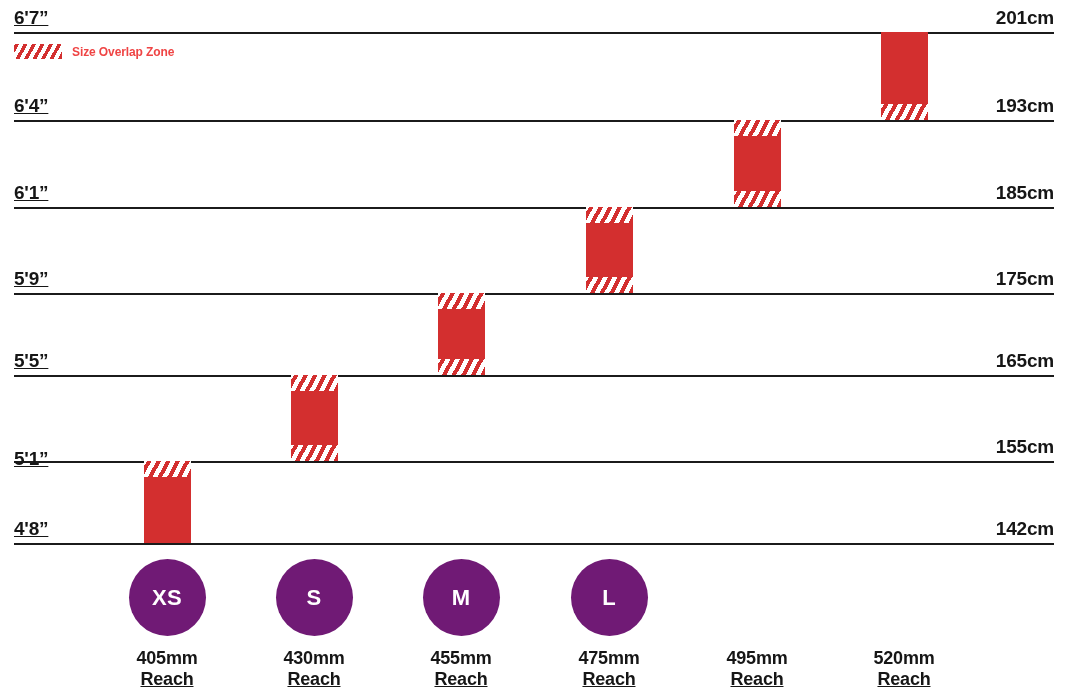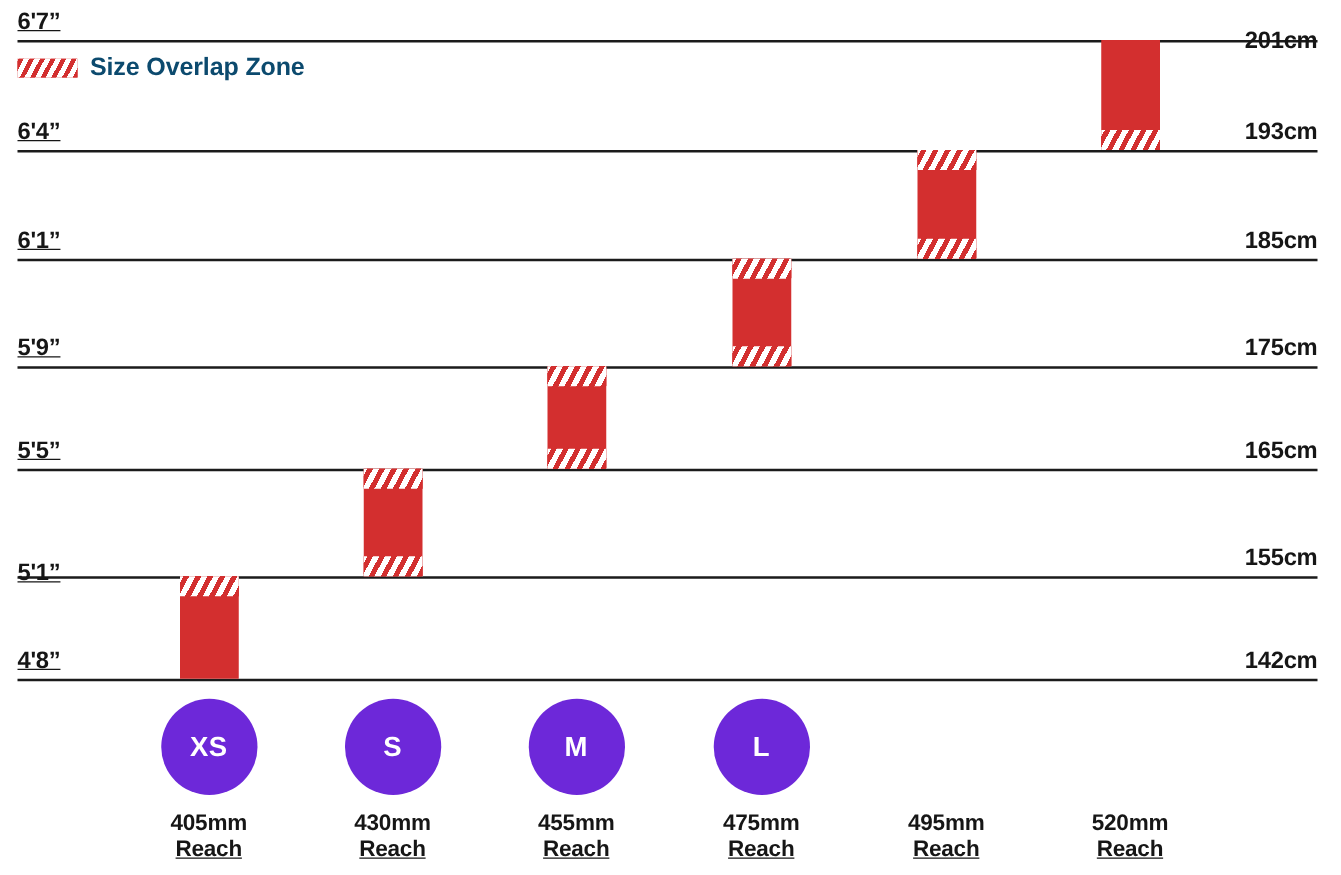--- a/index.html
+++ b/index.html
@@ -56,23 +56,23 @@
     height: 15px;
     background-color: #d32f2f;
     background-image: repeating-linear-gradient(
       -62deg,
       #d32f2f 0px, #d32f2f 3.5px,
       #ffffff 3.5px, #ffffff 7.5px
     );
     flex: none;
   }
   .legend-text {
-    font-size: 20px;
-    font-weight: bold;
-    color: #0c4a6e;
+    font-size: 12px;
+    font-weight: bold;
+    color: #ef4444;
     letter-spacing: -0.1px;
     line-height: 1;
   }
 
   
   .bar {
     position: absolute;
     width: 47px;
     background: #d32f2f;
   }
@@ -97,21 +97,21 @@
     bottom: 10px;
     width: 140px;
     display: flex;
     flex-direction: column;
     align-items: center;
   }
   .size-circle {
     width: 77px;
     height: 77px;
     border-radius: 50%;
-    background: #6d28d9;
+    background: #701a75;
     color: #ffffff;
     display: flex;
     align-items: center;
     justify-content: center;
     font-size: 22px;
     font-weight: bold;
     letter-spacing: 0.3px;
   }
   .reach-block {
     margin-top: 12px;
@@ -126,21 +126,21 @@
   .reach-word  { display: block; text-decoration: underline; }
 </style>
 </head>
 <body>
 
 <div id="chart-root">
 
   <div id="gridlines">
       <div class="gridline" style="top: 32px;"></div>
       <div class="tick-label left" style="top: 8px;">6'7”</div>
-      <div class="tick-label right" style="top: 23px;">201cm</div>
+      <div class="tick-label right" style="top: 8px;">201cm</div>
       <div class="gridline" style="top: 120px;"></div>
       <div class="tick-label left" style="top: 96px;">6'4”</div>
       <div class="tick-label right" style="top: 96px;">193cm</div>
       <div class="gridline" style="top: 207px;"></div>
       <div class="tick-label left" style="top: 183px;">6'1”</div>
       <div class="tick-label right" style="top: 183px;">185cm</div>
       <div class="gridline" style="top: 293px;"></div>
       <div class="tick-label left" style="top: 269px;">5'9”</div>
       <div class="tick-label right" style="top: 269px;">175cm</div>
       <div class="gridline" style="top: 375px;"></div>

